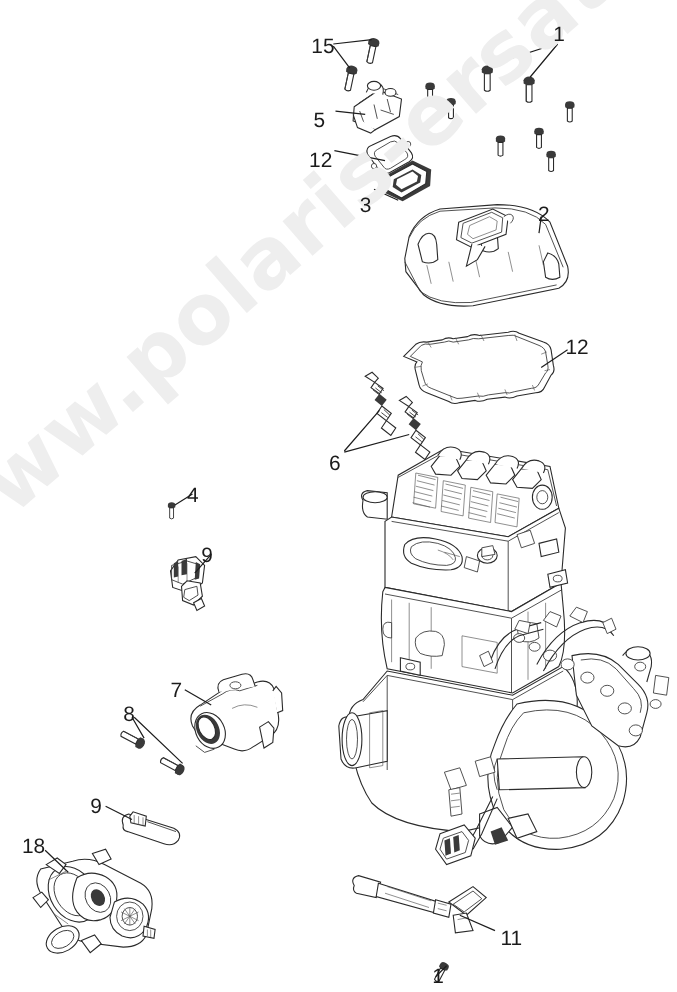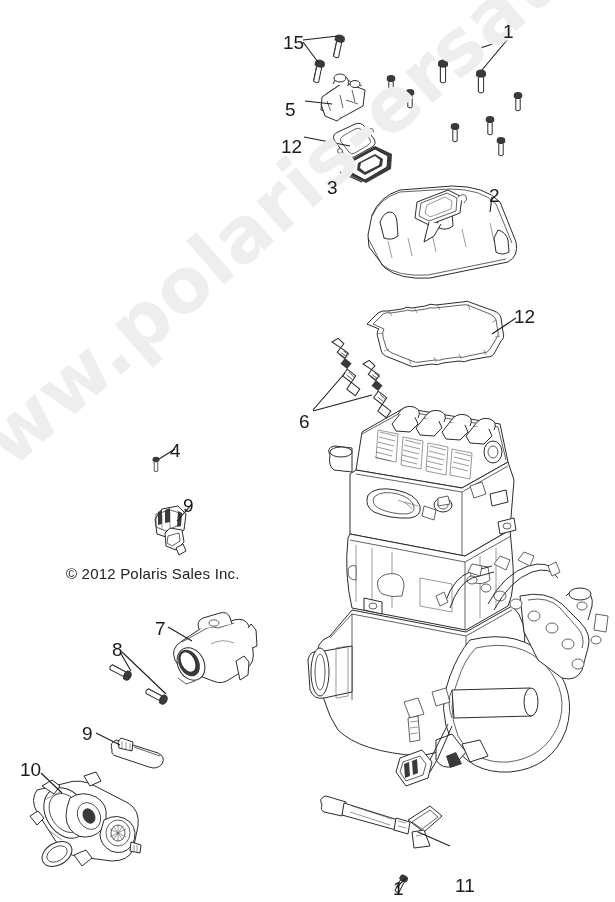--- a/index.html
+++ b/index.html
@@ -455,19 +455,18 @@
   <div class="callout" style="left:281px;top:137px">12</div>
   <div class="callout" style="left:327px;top:178px">3</div>
   <div class="callout" style="left:489px;top:186px">2</div>
   <div class="callout" style="left:514px;top:307px">12</div>
   <div class="callout" style="left:299px;top:412px">6</div>
   <div class="callout" style="left:170px;top:441px">4</div>
   <div class="callout" style="left:183px;top:496px">9</div>
   <div class="callout" style="left:155px;top:619px">7</div>
   <div class="callout" style="left:112px;top:640px">8</div>
   <div class="callout" style="left:82px;top:724px">9</div>
-  <div class="callout" style="left:20px;top:760px">10</div>
-  <div class="callout" style="left:455px;top:876px">11</div>
+  <div class="callout" style="left:20px;top:760px">18</div>
+  <div class="callout" style="left:455px;top:844px">11</div>
   <div class="callout" style="left:393px;top:879px">1</div>
 
-  <div class="copyright">© 2012 Polaris Sales Inc.</div>
 
 </div>
 
 </body></html>

